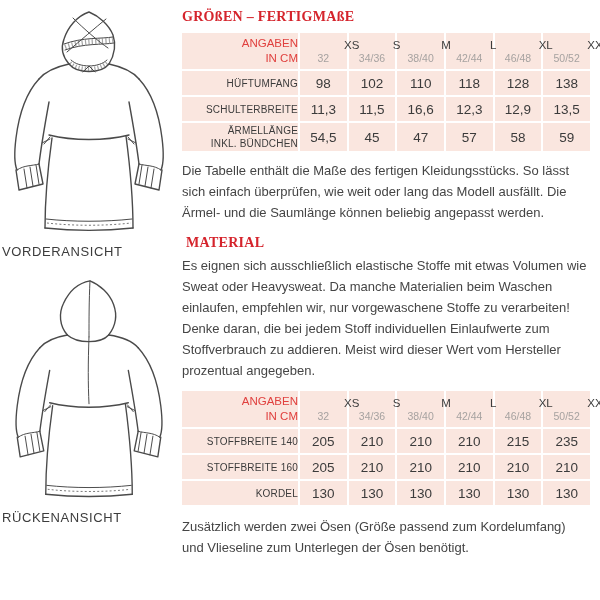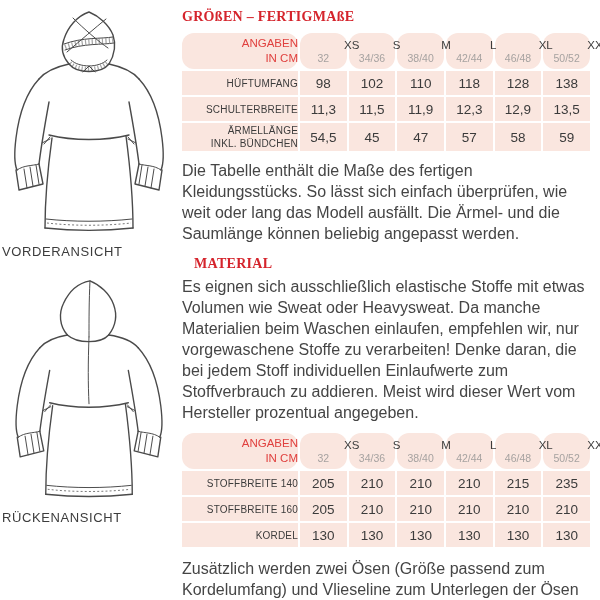--- a/index.html
+++ b/index.html
@@ -9,28 +9,28 @@
   .figure{position:absolute;left:2px;width:174px;margin:0;}
   .fig-front{top:4px;}
   .fig-back{top:274px;}
   .figure svg{display:block;margin:0 auto;}
   .cap{font-size:13px;letter-spacing:.6px;color:#3c3c3c;margin-top:4px;}
   
   .main{position:absolute;left:182px;top:0;width:408px;}
   h1,h2{font-family:Liberation Serif, serif;font-weight:bold;
         color:#d5242c;font-size:14px;letter-spacing:.3px;margin:0;}
   h1{margin:9px 0 6px;}
-  h2{margin:12px 12px 4px;}
-  p.body{font-size:16px;line-height:21px;color:#454545;margin:7px 0 0;}
+  h2{margin:12px 4px 4px;}
+  p.body{font-size:13px;line-height:21px;color:#454545;margin:7px 0 0;}
   
   table.mtable{border-collapse:separate;border-spacing:2px;table-layout:fixed;
                width:412px;margin-left:-2px;}
   table.mtable col.c0{width:116px;}
   table.mtable th,table.mtable td{background:#fae6df;padding:0;margin:0;}
-  tr.r-head th{height:36px;vertical-align:middle;font-weight:normal;border-radius:12px;}
+  tr.r-head th{height:36px;vertical-align:middle;font-weight:normal;}
   th.corner{text-align:right;padding-right:10px;color:#e0403e;font-size:11.5px;line-height:1.3;}
   .sz{display:block;font-size:11.5px;color:#3d3d3d;line-height:1.25;padding-left:44px;}
   .rg{display:block;font-size:10.5px;color:#a6a2a0;line-height:1.15;}
   table.mtable td{height:24px;vertical-align:middle;}
   tr.r-arm td{height:28px;}
   td.rowlabel{text-align:right;padding-right:10px;font-size:10px;letter-spacing:.2px;
               color:#3b3b3b;line-height:1.3;}
   td.val{text-align:center;font-size:13.5px;color:#3b3b3b;}
   
   .sk{stroke:#4a4a4a;fill:none;stroke-width:1.4;stroke-linecap:round;stroke-linejoin:round;}
@@ -181,21 +181,21 @@
         <td class="val">102</td>
         <td class="val">110</td>
         <td class="val">118</td>
         <td class="val">128</td>
         <td class="val">138</td>
       </tr>
       <tr>
         <td class="rowlabel">SCHULTERBREITE</td>
         <td class="val">11,3</td>
         <td class="val">11,5</td>
-        <td class="val">11,9</td>
+        <td class="val">16,6</td>
         <td class="val">12,3</td>
         <td class="val">12,9</td>
         <td class="val">13,5</td>
       </tr>
       <tr class="r-arm">
         <td class="rowlabel">
           <span>ÄRMELLÄNGE</span><br><span>INKL. BÜNDCHEN</span>
         </td>
         <td class="val">54,5</td>
         <td class="val">45</td>

